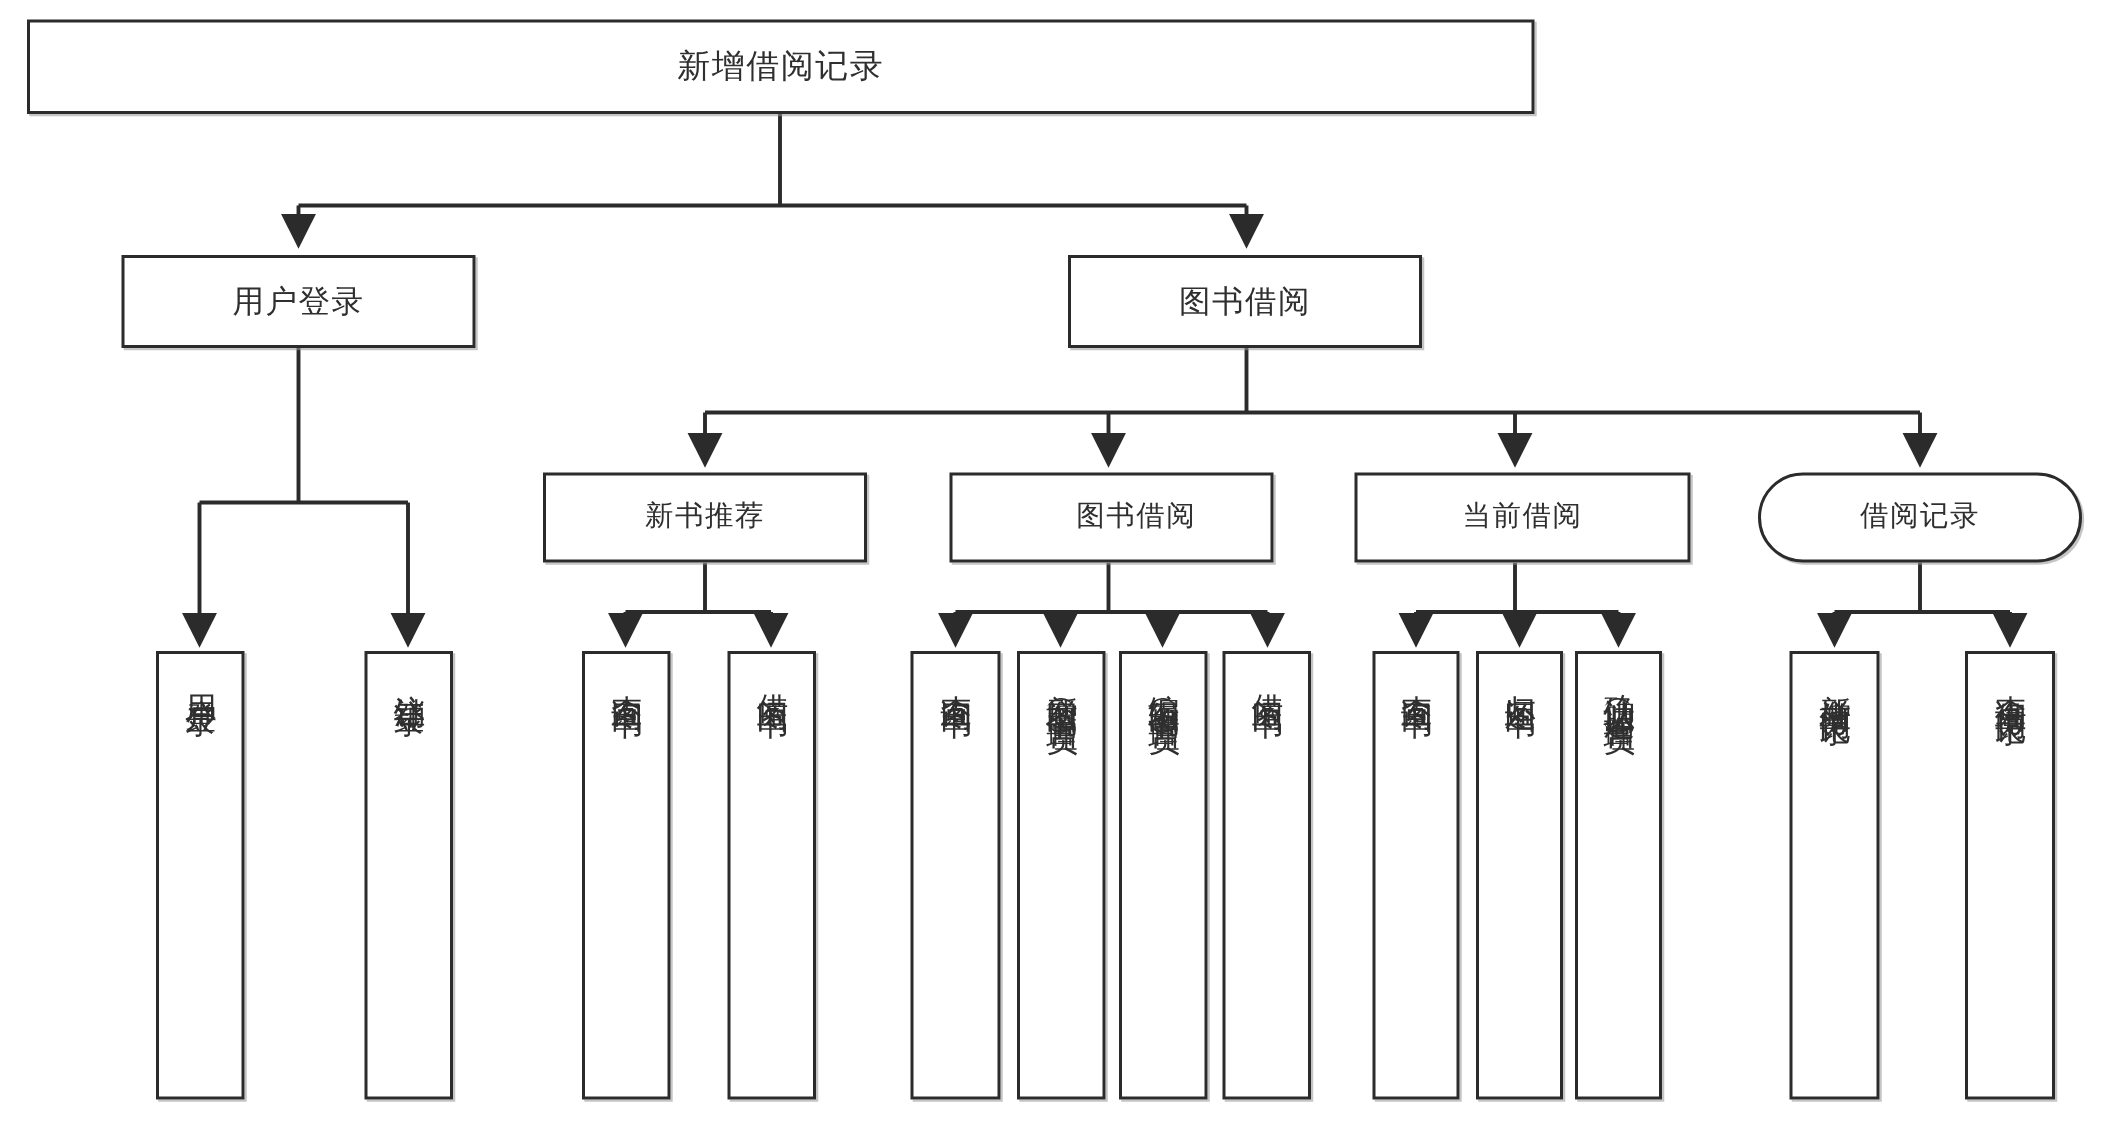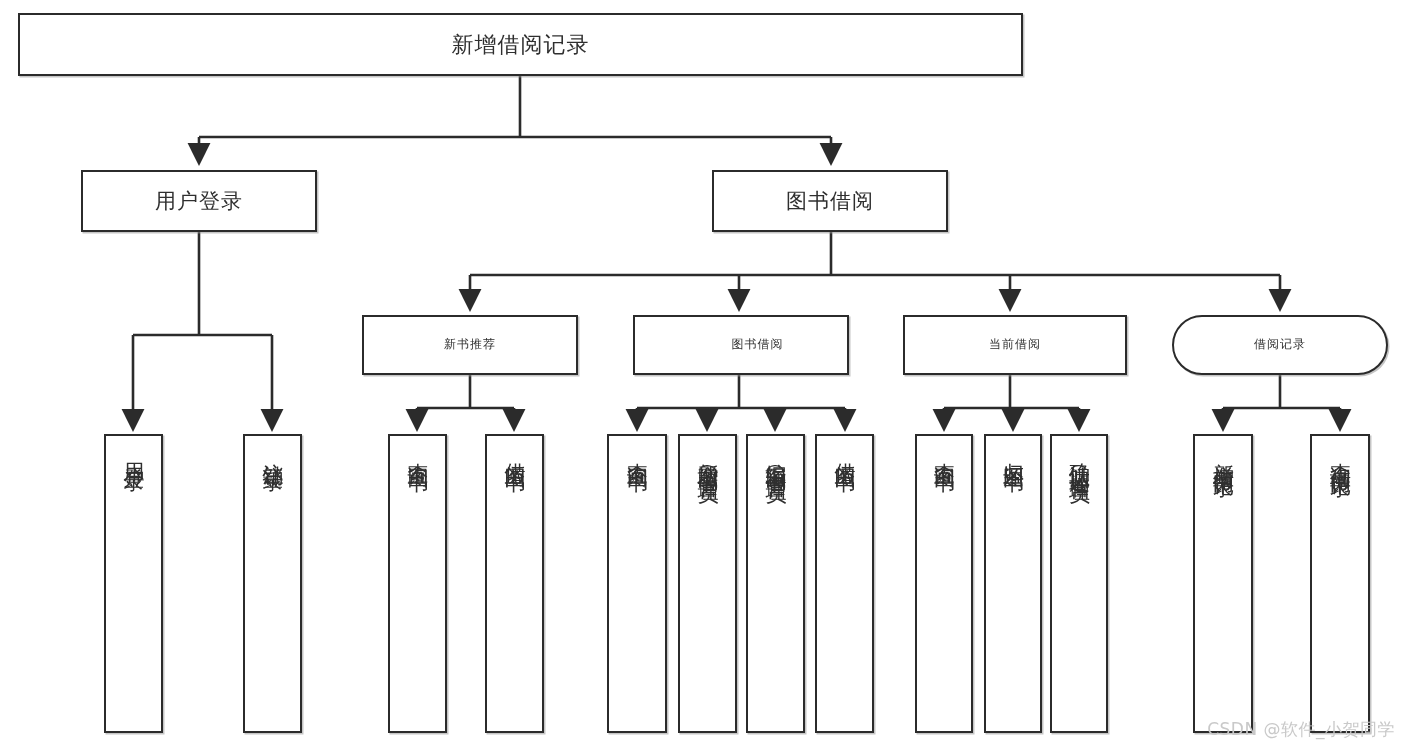--- a/index.html
+++ b/index.html
@@ -25,21 +25,21 @@
   }
   .node .lbl{
     font-size:21px;
     line-height:1.15;
     letter-spacing:1px;
     white-space:nowrap;
     color:#2f2f2f;
   }
   .node.root .lbl{font-size:22px;}
   .node.lvl2 .lbl{font-size:21px;}
-  .node.lvl3 .lbl{font-size:12px;}
+  .node.lvl3 .lbl{font-size:19px;}
 
   
   .node.leaf{
     align-items:flex-start;
     justify-content:center;
     padding-top:10px;
   }
   .node.leaf .lbl{
     writing-mode:vertical-rl;
     text-orientation:upright;
@@ -178,15 +178,14 @@
     <span class="lbl">确认归还（管理员）</span>
   </div>
 
   <div class="node leaf" style="left:1193px;top:434px;width:60px;height:299px;">
     <span class="lbl">新增借阅记录</span>
   </div>
   <div class="node leaf" style="left:1310px;top:434px;width:60px;height:299px;">
     <span class="lbl">查询借阅记录</span>
   </div>
 
-  <div id="watermark">CSDN @软件_小贺同学</div>
 
 </div>
 
 </body></html>

